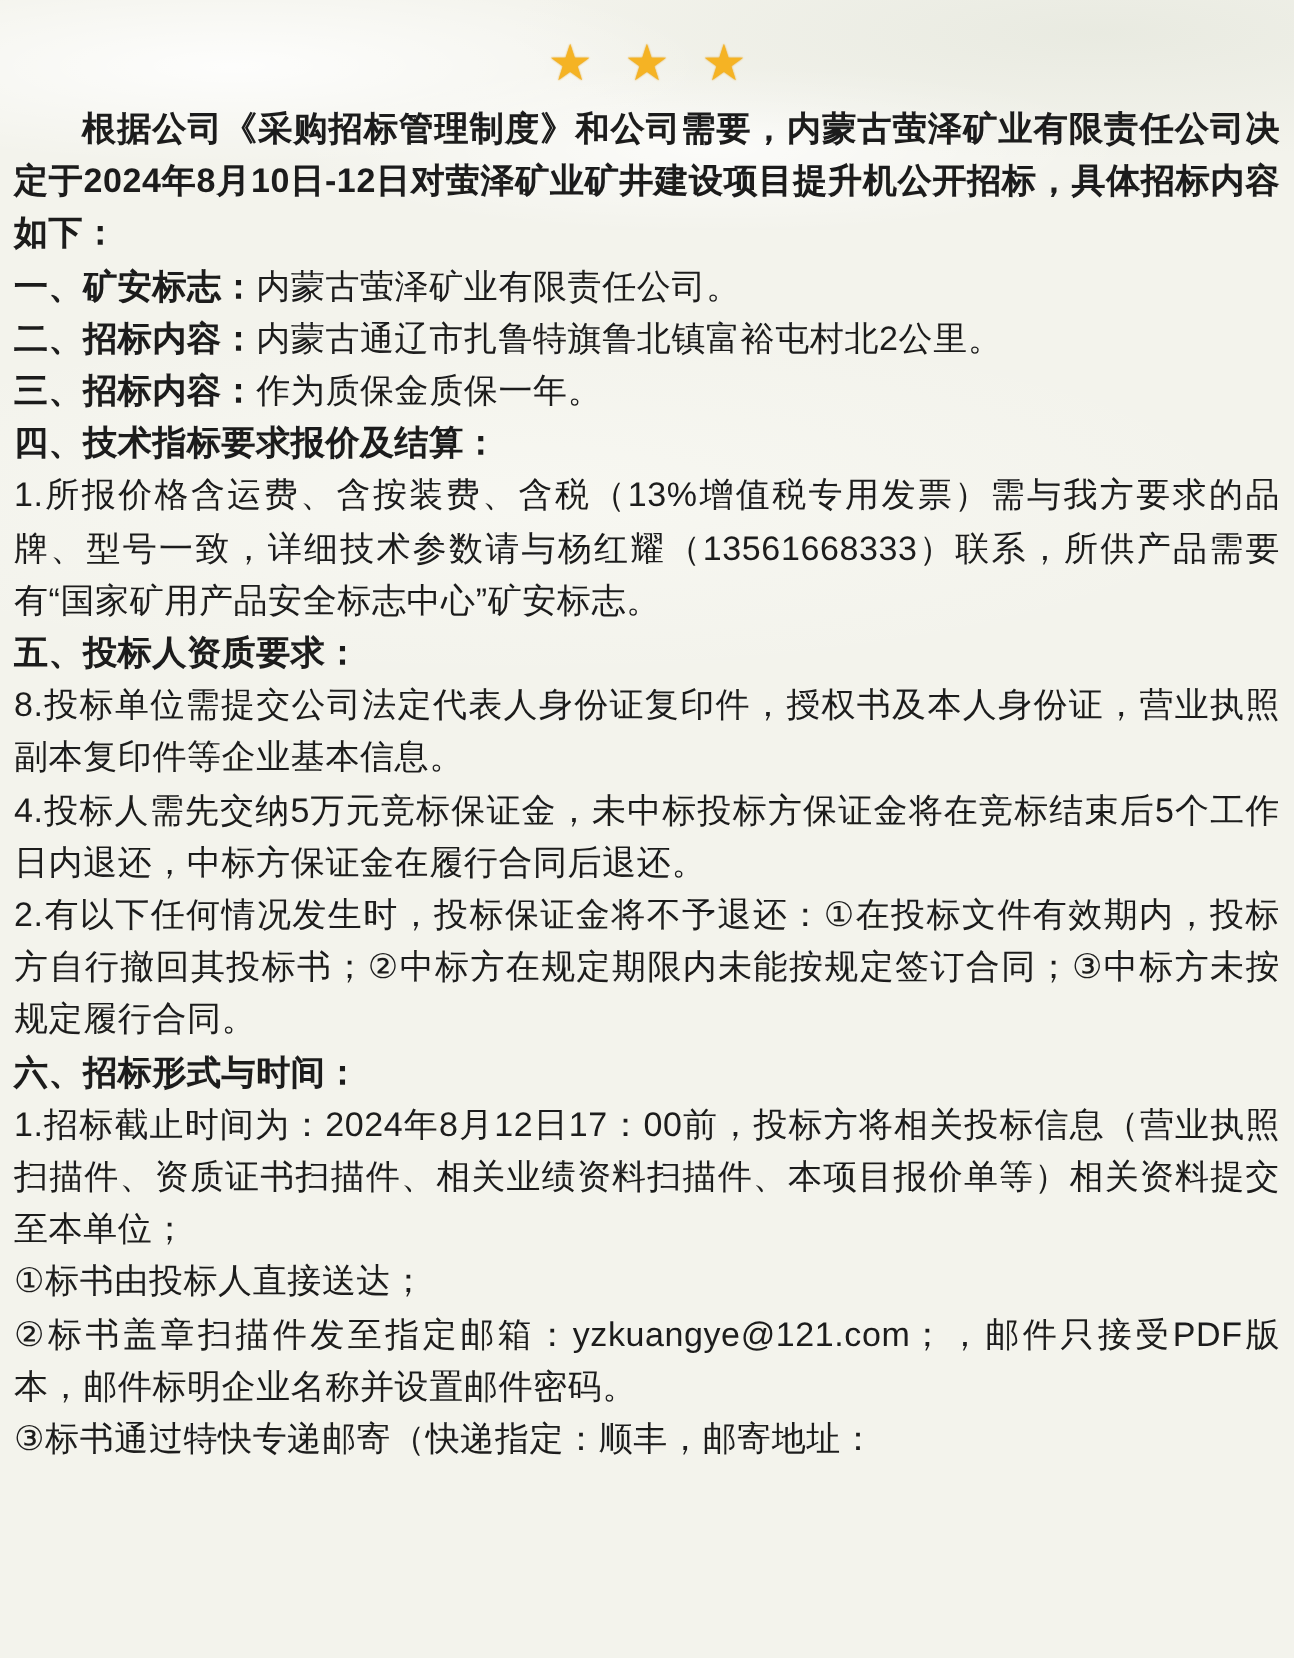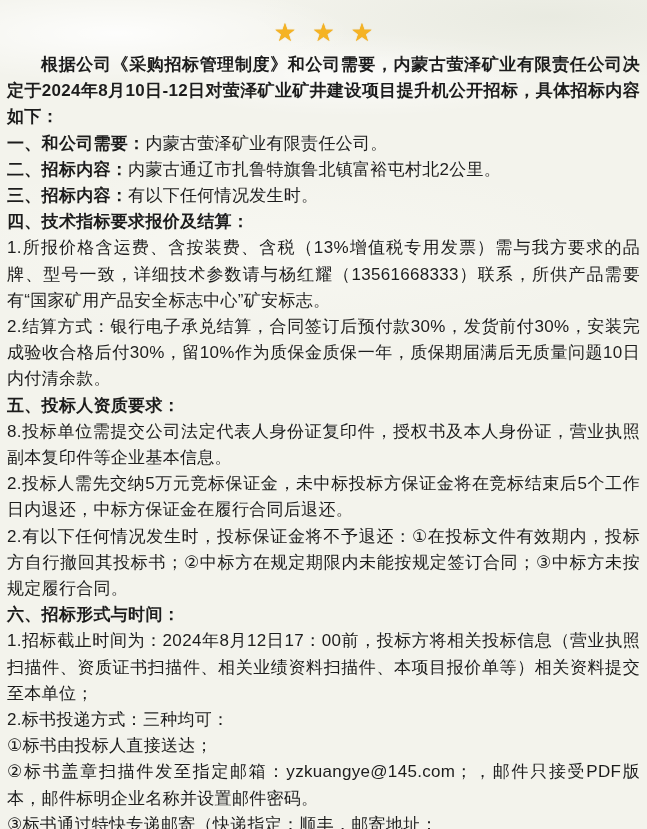--- a/index.html
+++ b/index.html
@@ -53,46 +53,44 @@
 <div class="page">
 
   <div class="stars">
     <span class="star">★</span><span class="star">★</span><span class="star">★</span>
   </div>
 
   <div class="doc">
 
     <p class="indent">根据公司《采购招标管理制度》和公司需要，内蒙古萤泽矿业有限责任公司决定于2024年8月10日-12日对萤泽矿业矿井建设项目提升机公开招标，具体招标内容如下：</p>
 
-    <p><span class="b">一、和公司需要：</span><span>内蒙古萤泽矿业有限责任公司。</span></p>
+    <p><span class="b">一、矿安标志：</span><span>内蒙古萤泽矿业有限责任公司。</span></p>
 
     <p><span class="b">二、招标内容：</span><span>内蒙古通辽市扎鲁特旗鲁北镇富裕屯村北2公里。</span></p>
 
-    <p><span class="b">三、招标内容：</span><span>有以下任何情况发生时。</span></p>
+    <p><span class="b">三、招标内容：</span><span>作为质保金质保一年。</span></p>
 
     <p class="b">四、技术指标要求报价及结算：</p>
 
     <p>1.所报价格含运费、含按装费、含税（13%增值税专用发票）需与我方要求的品牌、型号一致，详细技术参数请与杨红耀（13561668333）联系，所供产品需要有“国家矿用产品安全标志中心”矿安标志。</p>
 
-    <p>2.结算方式：银行电子承兑结算，合同签订后预付款30%，发货前付30%，安装完成验收合格后付30%，留10%作为质保金质保一年，质保期届满后无质量问题10日内付清余款。</p>
 
     <p class="b">五、投标人资质要求：</p>
 
     <p>8.投标单位需提交公司法定代表人身份证复印件，授权书及本人身份证，营业执照副本复印件等企业基本信息。</p>
 
-    <p>2.投标人需先交纳5万元竞标保证金，未中标投标方保证金将在竞标结束后5个工作日内退还，中标方保证金在履行合同后退还。</p>
+    <p>4.投标人需先交纳5万元竞标保证金，未中标投标方保证金将在竞标结束后5个工作日内退还，中标方保证金在履行合同后退还。</p>
 
     <p>2.有以下任何情况发生时，投标保证金将不予退还：①在投标文件有效期内，投标方自行撤回其投标书；②中标方在规定期限内未能按规定签订合同；③中标方未按规定履行合同。</p>
 
     <p class="b">六、招标形式与时间：</p>
 
     <p>1.招标截止时间为：2024年8月12日17：00前，投标方将相关投标信息（营业执照扫描件、资质证书扫描件、相关业绩资料扫描件、本项目报价单等）相关资料提交至本单位；</p>
 
-    <p>2.标书投递方式：三种均可：</p>
 
     <p><span>①标书由投标人直接</span><span class="u">送达</span><span>；</span></p>
 
-    <p>②标书盖章扫描件发至指定邮箱：yzkuangye@145.com；，邮件只接受PDF版本，邮件标明企业名称并设置邮件密码。</p>
+    <p>②标书盖章扫描件发至指定邮箱：yzkuangye@121.com；，邮件只接受PDF版本，邮件标明企业名称并设置邮件密码。</p>
 
     <p>③标书通过特快专递邮寄（快递指定：顺丰，邮寄地址：</p>
 
   </div>
 </div>
 
 </body></html>

